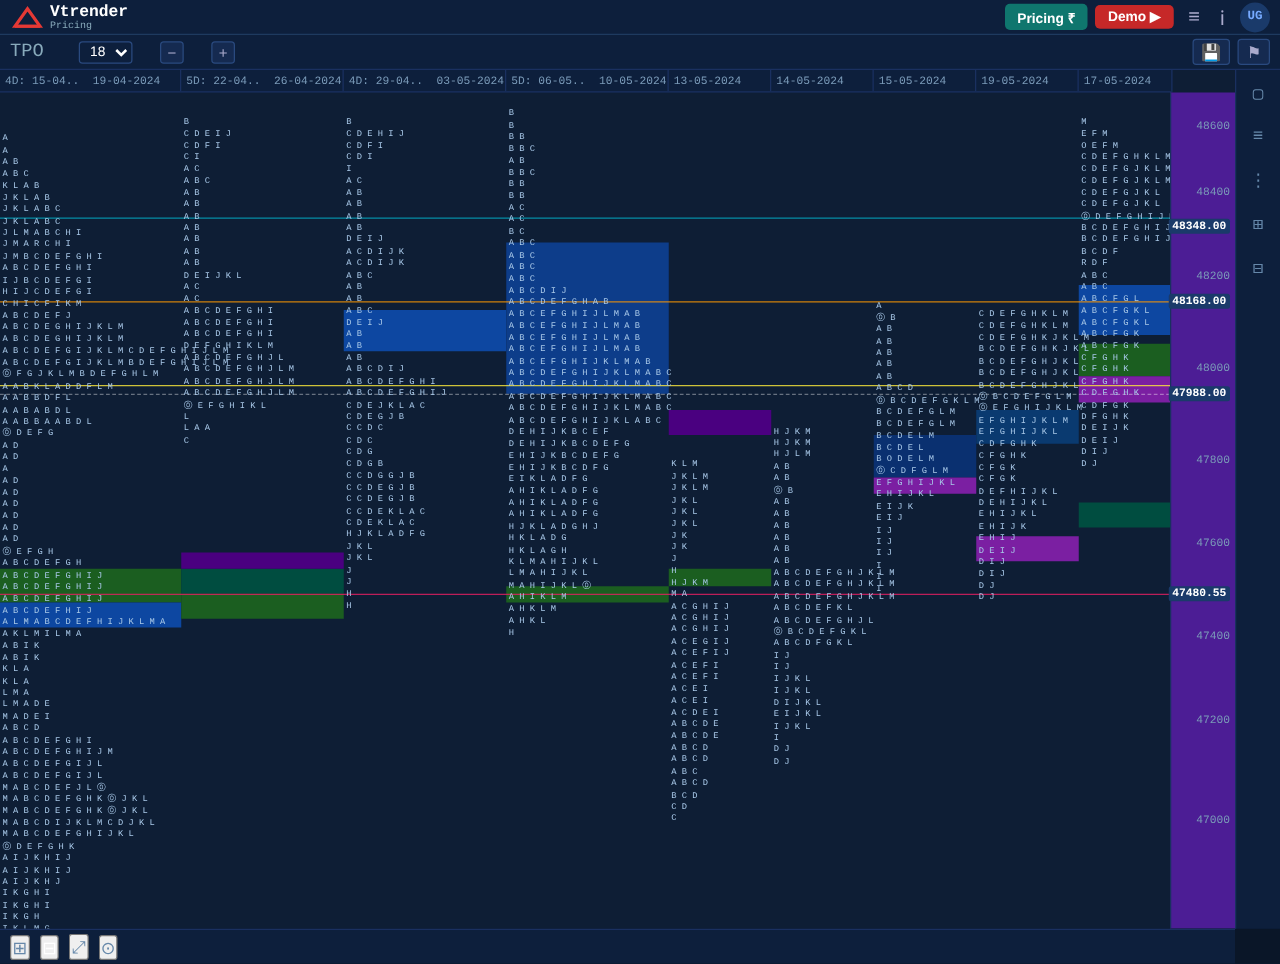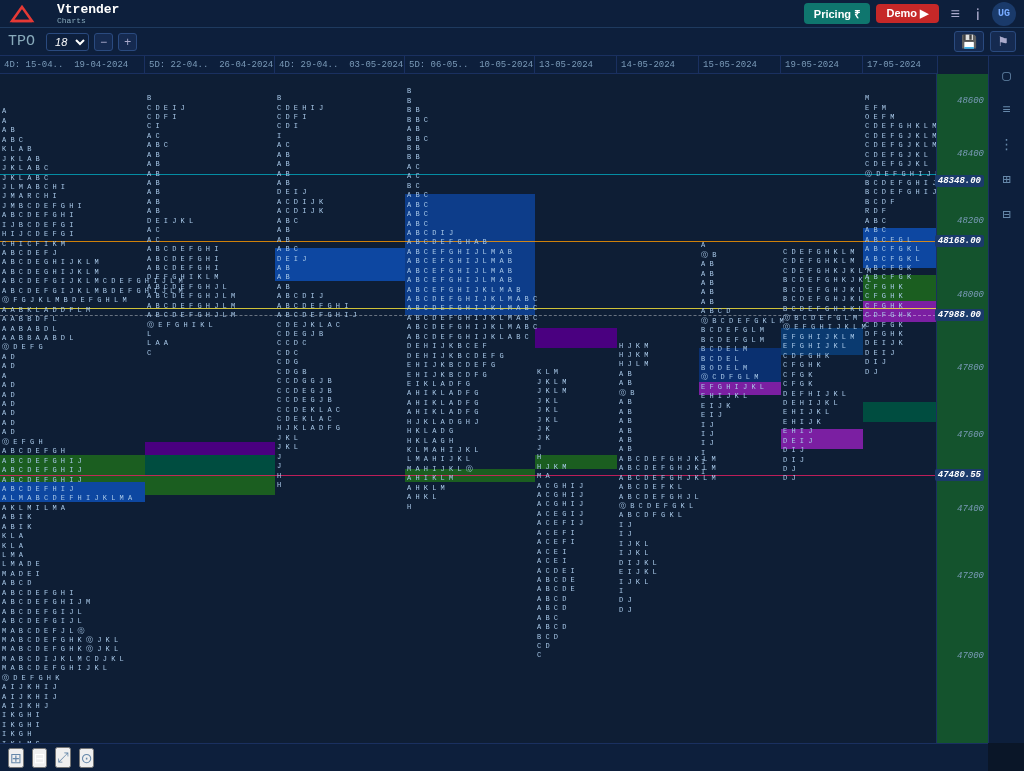--- a/index.html
+++ b/index.html
@@ -22,21 +22,21 @@
       background: #0d1f3c;
       border-bottom: 1px solid #1e3a5f;
       display: flex;
       align-items: center;
       padding: 0 8px;
       z-index: 100;
     }
     #logo {
       display: flex;
       align-items: center;
-      gap: 21px;
+      gap: 4px;
     }
     #logo-icon {
       width: 28px;
       height: 22px;
     }
     #logo-text {
       font-size: 13px;
       font-weight: bold;
       color: #fff;
       line-height: 1;
@@ -111,24 +111,23 @@
       font-size: 11px;
       padding: 1px 4px;
       cursor: pointer;
     }
     .tb-icon-btn {
       background: #152a50;
       border: 1px solid #2a4a7f;
       color: #aac;
       font-size: 12px;
       cursor: pointer;
-      margin-left: 5px;
+      margin-left: 22px;
       padding: 1px 5px;
       border-radius: 3px;
-      font-style: italic;
     }
     .tb-right {
       margin-left: auto;
       display: flex;
       align-items: center;
       gap: 6px;
     }
     .tb-right-btn {
       background: #152a50;
       border: 1px solid #2a4a7f;
@@ -199,24 +198,23 @@
       align-items: center;
       white-space: nowrap;
     }
 
     
     #price-axis {
       position: absolute;
       top: 18px; right: 0;
       width: 52px;
       bottom: 0;
-      background: #14532d;
+      background: #4c1d95;
       border-left: 1px solid #1a3060;
       z-index: 10;
-      font-style: italic;
     }
     .price-tick {
       position: absolute;
       right: 4px;
       font-size: 9px;
       color: #7a9ab8;
       transform: translateY(-50%);
     }
     .price-tick.highlighted {
       color: #fff;
@@ -296,21 +294,21 @@
 <body>
 
 <div id="topnav">
   <div id="logo">
     <svg id="logo-icon" viewBox="0 0 28 22">
       <polygon points="4,18 14,4 24,18" fill="none" stroke="#e53935" stroke-width="2.5"></polygon>
       <line x1="4" y1="18" x2="24" y2="18" stroke="#e53935" stroke-width="2.5"></line>
     </svg>
     <div>
       <div id="logo-text">Vtrender</div>
-      <div id="logo-sub">Charts</div>
+      <div id="logo-sub">Pricing</div>
     </div>
   </div>
   <div class="spacer"></div>
   <button class="nav-btn" id="btn-pricing">Pricing ₹</button>
   <button class="nav-btn" id="btn-demo">Demo ▶</button>
   <button class="nav-icon-btn">≡</button>
   <button class="nav-icon-btn">ℹ</button>
   <div id="user-badge">UG</div>
 </div>
 

